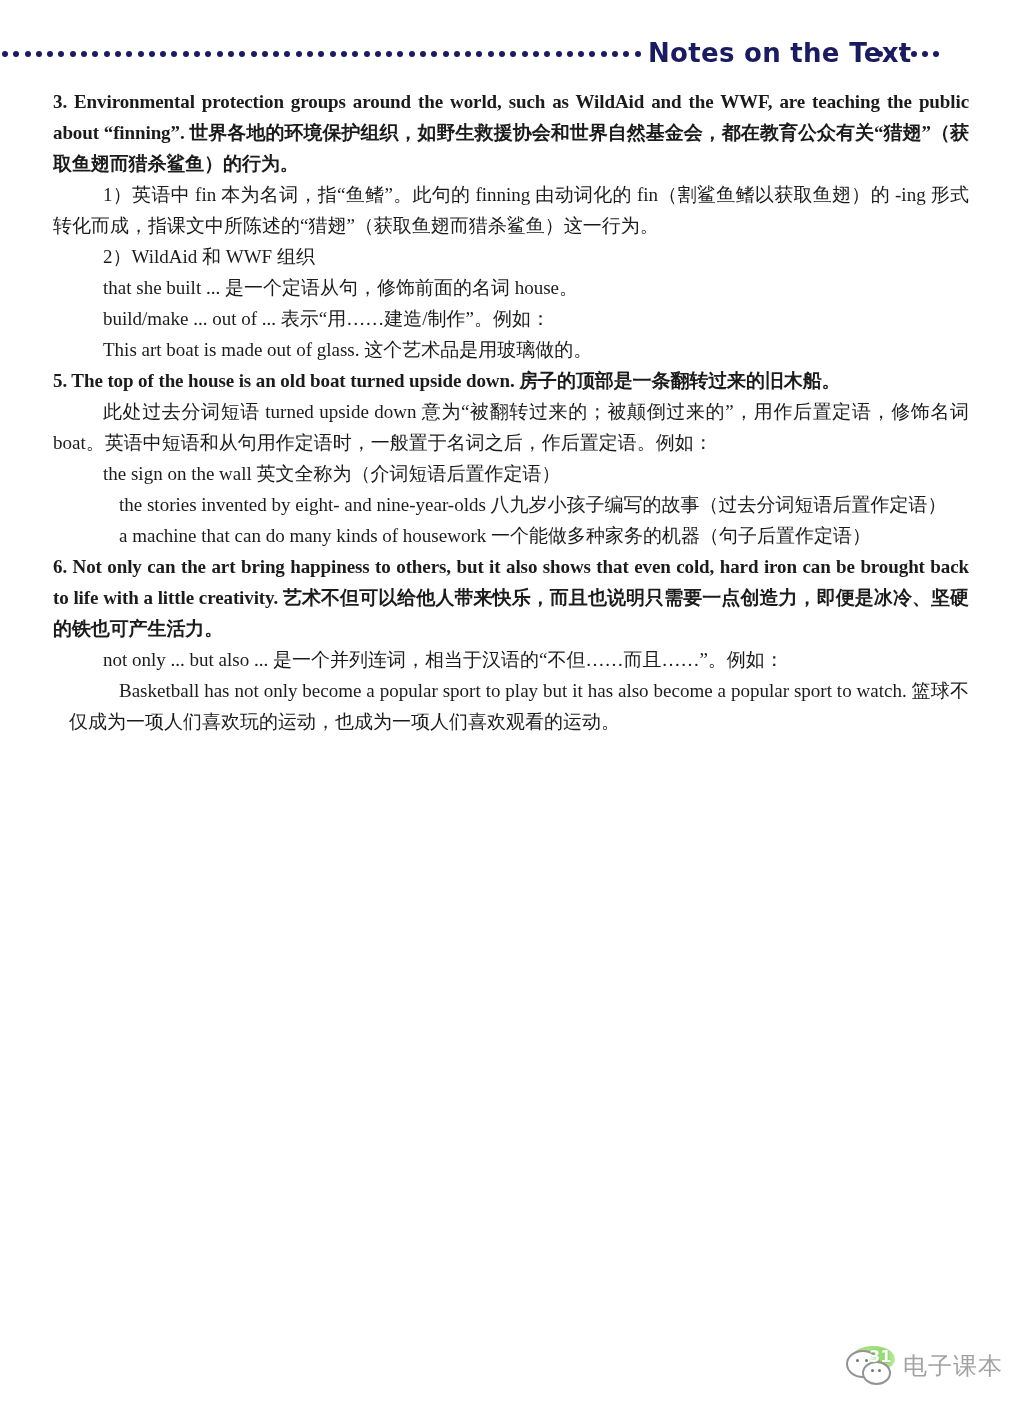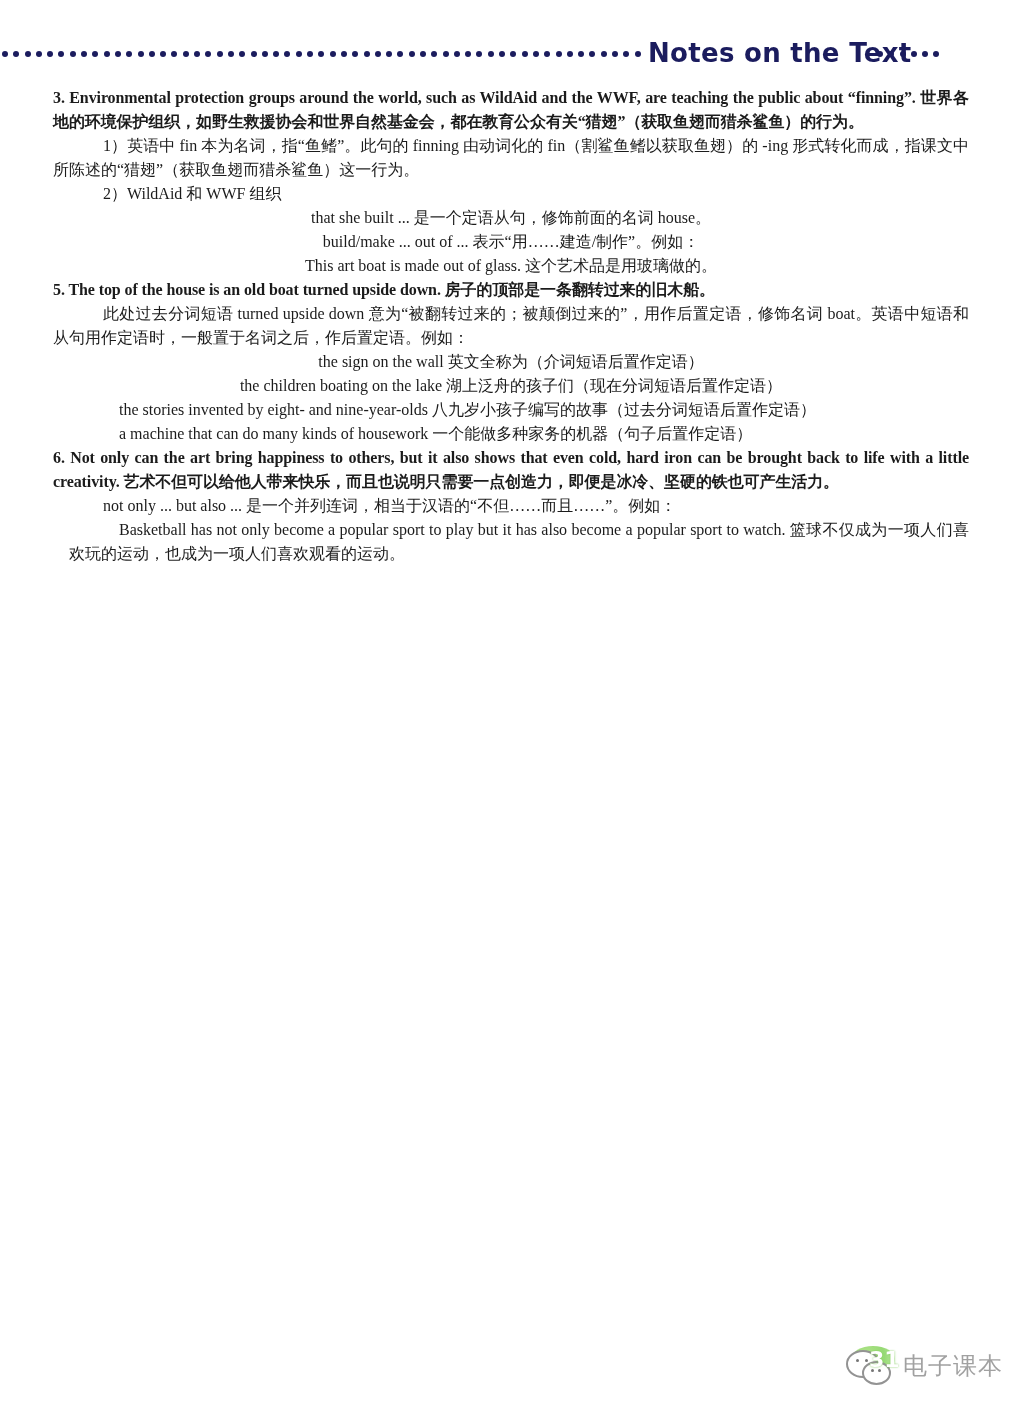--- a/index.html
+++ b/index.html
@@ -57,22 +57,22 @@
   
   .page-body {
     position: absolute;
     top: 86px;
     left: 53px;
     width: 916px;
   }
 
   .para {
     margin: 0;
-    font-size: 16px;
-    line-height: 24px;
+    font-size: 19px;
+    line-height: 31px;
     text-align: justify;
     text-justify: inter-ideograph;
     word-break: break-word;
   }
 
   
   .para.entry {
     font-weight: bold;
     letter-spacing: -0.1px;
   }
@@ -82,21 +82,22 @@
     text-indent: 50px;
   }
 
   
   .para.sub-cont {
     text-indent: 50px;
   }
 
   
   .para.example {
-    text-align: center;
+    margin-left: 50px;
+    text-align: left;
   }
   .para.example.wrap {
     margin-left: 16px;
     text-indent: 50px;
     text-align: justify;
   }
 
   
   .watermark {
     position: absolute;
@@ -145,21 +146,21 @@
     width: 44px; height: 26px;
     border-radius: 50%;
     background: radial-gradient(circle at 35% 40%, #9ede6c 0%, #79cf4e 55%, #b9e89a 100%);
     opacity: 0.85;
   }
   .blob-num {
     position: absolute;
     left: 24px; top: 1px;
     font-family: "DejaVu Sans", "Liberation Sans", sans-serif;
     font-weight: bold;
-    font-size: 22px;
+    font-size: 16px;
     color: #ffffff;
     text-shadow: 0 0 2px #6cc243;
     z-index: 3;
     text-align: center;
   }
   .watermark-text {
     font-family: "DejaVu Sans", "Liberation Sans", sans-serif;
     font-size: 24px;
     color: #9a9a9a;
     letter-spacing: 1px;
@@ -246,21 +247,20 @@
   <p class="para sub">1）英语中 fin 本为名词，指“鱼鳍”。此句的 finning 由动词化的 fin（割鲨鱼鳍以获取鱼翅）的 -ing 形式转化而成，指课文中所陈述的“猎翅”（获取鱼翅而猎杀鲨鱼）这一行为。</p>
   <p class="para sub">2）WildAid 和 WWF 组织</p>
 
   <p class="para example">that she built ... 是一个定语从句，修饰前面的名词 house。</p>
   <p class="para example">build/make ... out of ... 表示“用……建造/制作”。例如：</p>
   <p class="para example">This art boat is made out of glass. 这个艺术品是用玻璃做的。</p>
 
   <p class="para entry">5.  The top of the house is an old boat turned upside down. 房子的顶部是一条翻转过来的旧木船。</p>
   <p class="para sub">此处过去分词短语 turned upside down 意为“被翻转过来的；被颠倒过来的”，用作后置定语，修饰名词 boat。英语中短语和从句用作定语时，一般置于名词之后，作后置定语。例如：</p>
   <p class="para example">the sign on the wall 英文全称为（介词短语后置作定语）</p>
-  <p class="para example">the children boating on the lake 湖上泛舟的孩子们（现在分词短语后置作定语）</p>
   <p class="para example wrap">the stories invented by eight- and nine-year-olds 八九岁小孩子编写的故事（过去分词短语后置作定语）</p>
   <p class="para example wrap">a machine that can do many kinds of housework 一个能做多种家务的机器（句子后置作定语）</p>
 
   <p class="para entry">6.  Not only can the art bring happiness to others, but it also shows that even cold, hard iron can be brought back to life with a little creativity. 艺术不但可以给他人带来快乐，而且也说明只需要一点创造力，即便是冰冷、坚硬的铁也可产生活力。</p>
   <p class="para sub">not only ... but also ... 是一个并列连词，相当于汉语的“不但……而且……”。例如：</p>
   <p class="para example wrap">Basketball has not only become a popular sport to play but it has also become a popular sport to watch. 篮球不仅成为一项人们喜欢玩的运动，也成为一项人们喜欢观看的运动。</p>
 
 </div>
 
 <div class="watermark">

